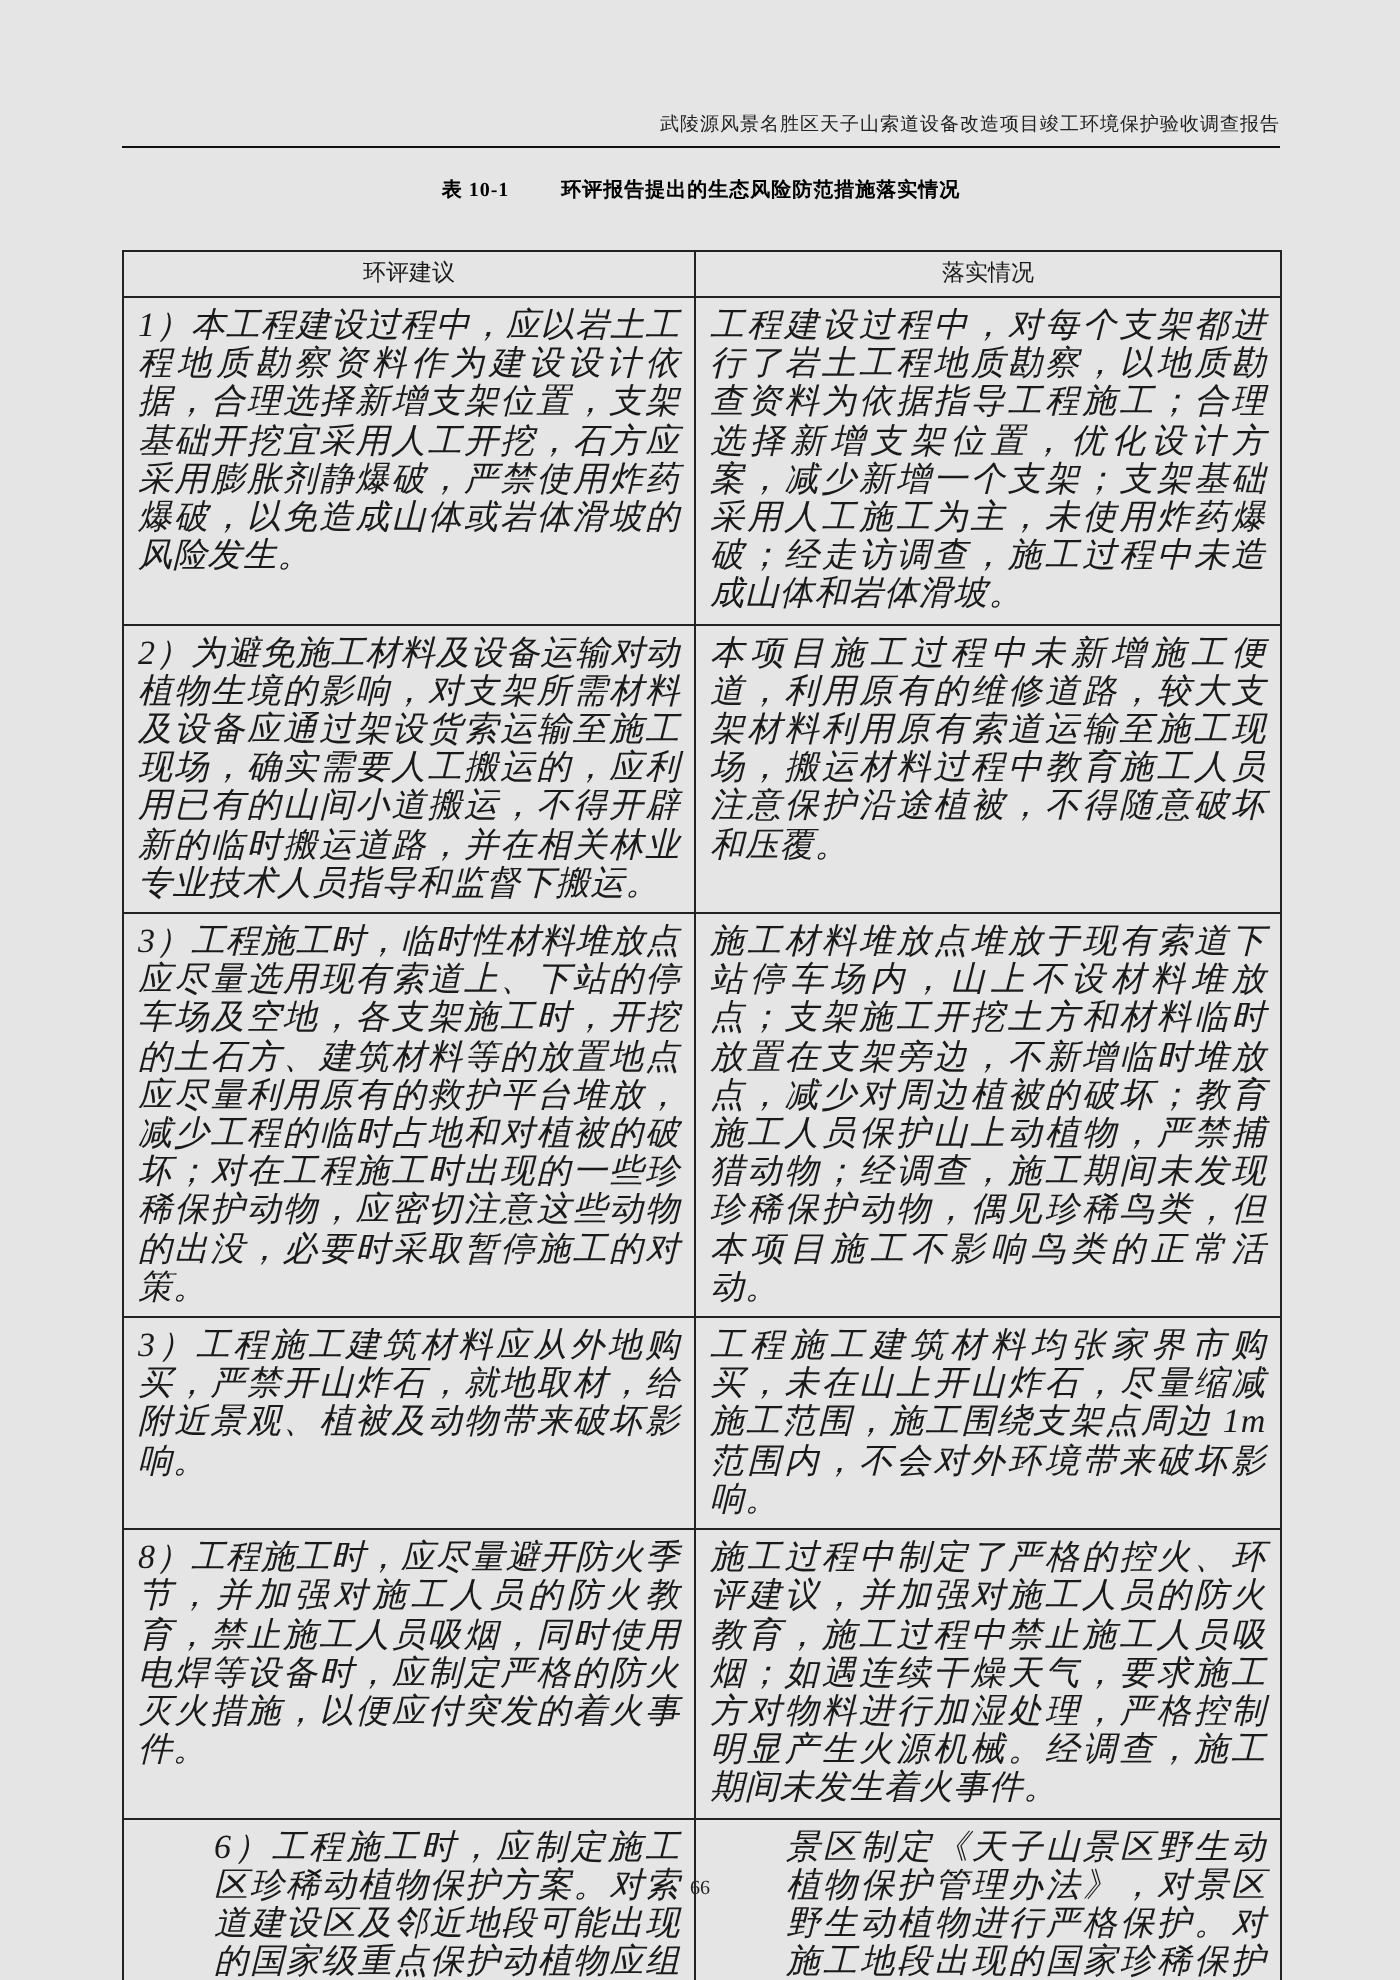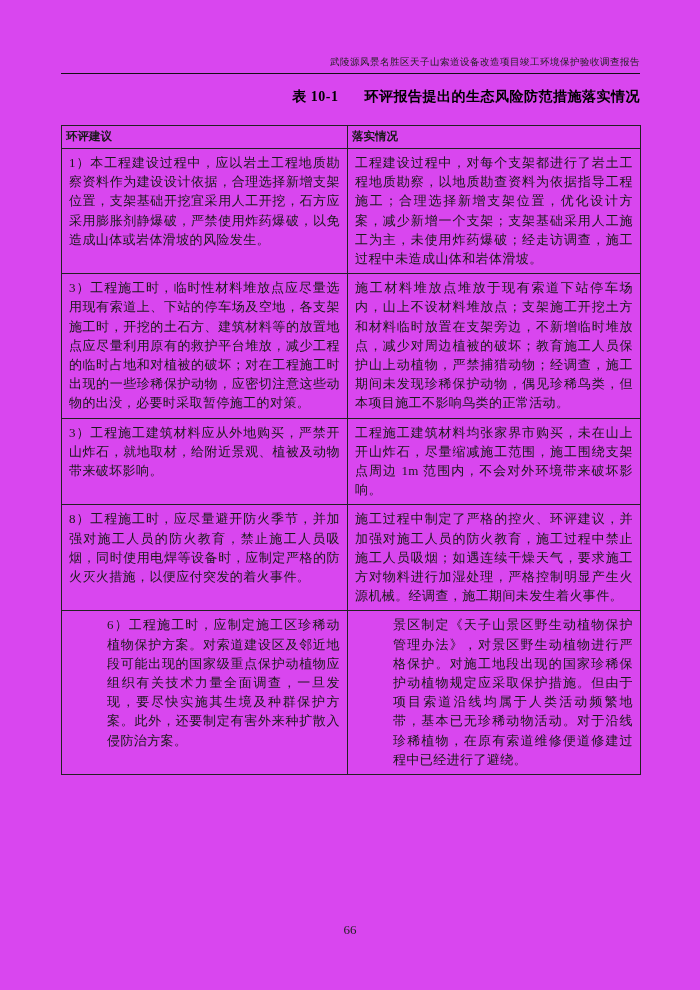--- a/index.html
+++ b/index.html
@@ -1,20 +1,20 @@
 <!DOCTYPE html>
 <html lang="zh"><head>
 <meta charset="utf-8">
 <style>
   html,body{margin:0;padding:0;background:#888;}
   .page{
     position:relative;
     width:700px;height:990px;
     margin:0 auto;
-    background:#d946ef;
+    background:#e5e5e5;
     font-family:"Liberation Serif","DejaVu Serif",serif;
     color:#1a1a1a;
     overflow:hidden;
     box-sizing:border-box;
   }
   .running-head{
     position:absolute;
     top:56px;left:61px;right:60px;
     text-align:right;
     font-size:9.5px;
@@ -22,69 +22,70 @@
     color:#222;
   }
   .head-rule{
     position:absolute;
     top:73px;left:61px;right:60px;
     border-top:1.5px solid #111;
   }
   .doc-title{
     position:absolute;
     top:88px;left:61px;right:60px;
-    text-align:right;
-    font-size:14px;
+    text-align:center;
+    font-size:10px;
     font-weight:bold;
     color:#000;
     letter-spacing:0.5px;
   }
   .doc-title .tbl-no{margin-right:26px;}
   table.report{
     position:absolute;
     top:125px;left:61px;
     width:579px;
     border-collapse:collapse;
     table-layout:fixed;
   }
   table.report th, table.report td{
     border:1px solid #222;
     vertical-align:top;
     box-sizing:border-box;
   }
   table.report{border:1.6px solid #111;}
   table.report th{
     font-size:11.5px;
-    font-weight:bold;
-    text-align:left;
+    font-weight:normal;
+    text-align:center;
     padding:3px 4px 4px;
     height:22px;
   }
   table.report td{
     padding:4px 7px 5px 7px;
-    font-size:13px;
+    font-size:17px;
     line-height:19.2px;
     text-align:justify;
     text-justify:inter-character;
     letter-spacing:0.4px;
+    font-style:italic;
   }
   col.c-left{width:286px;}
   col.c-right{width:293px;}
   .mh-r1{min-height:104px;}
   .mh-r2{min-height:95px;}
   .mh-r3{min-height:130px;}
   .mh-r4{min-height:71px;}
   .mh-r5{min-height:83px;}
   .mh-r6{min-height:149px;margin-left:38px;}
   .mh-r7{min-height:57px;}
   .page-number{
     position:absolute;
-    bottom:52px;left:0;right:0;
+    bottom:40px;left:0;right:0;
     text-align:center;
-    font-size:13px;
+    font-size:10px;
     color:#222;
   }
 </style>
 </head>
 <body>
 
 <div class="page">
 
   <div class="running-head">武陵源风景名胜区天子山索道设备改造项目竣工环境保护验收调查报告</div>
 
@@ -105,20 +106,28 @@
         <th>落实情况</th>
       </tr>
     </thead>
     <tbody>
       <tr>
         <td>
             <div class="mh-r1">1）本工程建设过程中，应以岩土工程地质勘察资料作为建设设计依据，合理选择新增支架位置，支架基础开挖宜采用人工开挖，石方应采用膨胀剂静爆破，严禁使用炸药爆破，以免造成山体或岩体滑坡的风险发生。</div>
           </td>
         <td>
             <div class="mh-r1">工程建设过程中，对每个支架都进行了岩土工程地质勘察，以地质勘查资料为依据指导工程施工；合理选择新增支架位置，优化设计方案，减少新增一个支架；支架基础采用人工施工为主，未使用炸药爆破；经走访调查，施工过程中未造成山体和岩体滑坡。</div>
+          </td>
+      </tr>
+      <tr>
+        <td>
+            <div class="mh-r2">2）为避免施工材料及设备运输对动植物生境的影响，对支架所需材料及设备应通过架设货索运输至施工现场，确实需要人工搬运的，应利用已有的山间小道搬运，不得开辟新的临时搬运道路，并在相关林业专业技术人员指导和监督下搬运。</div>
+          </td>
+        <td>
+            <div class="mh-r2">本项目施工过程中未新增施工便道，利用原有的维修道路，较大支架材料利用原有索道运输至施工现场，搬运材料过程中教育施工人员注意保护沿途植被，不得随意破坏和压覆。</div>
           </td>
       </tr>
       <tr>
         <td>
             <div class="mh-r3">3）工程施工时，临时性材料堆放点应尽量选用现有索道上、下站的停车场及空地，各支架施工时，开挖的土石方、建筑材料等的放置地点应尽量利用原有的救护平台堆放，减少工程的临时占地和对植被的破坏；对在工程施工时出现的一些珍稀保护动物，应密切注意这些动物的出没，必要时采取暂停施工的对策。</div>
           </td>
         <td>
             <div class="mh-r3">施工材料堆放点堆放于现有索道下站停车场内，山上不设材料堆放点；支架施工开挖土方和材料临时放置在支架旁边，不新增临时堆放点，减少对周边植被的破坏；教育施工人员保护山上动植物，严禁捕猎动物；经调查，施工期间未发现珍稀保护动物，偶见珍稀鸟类，但本项目施工不影响鸟类的正常活动。</div>
           </td>
       </tr>

